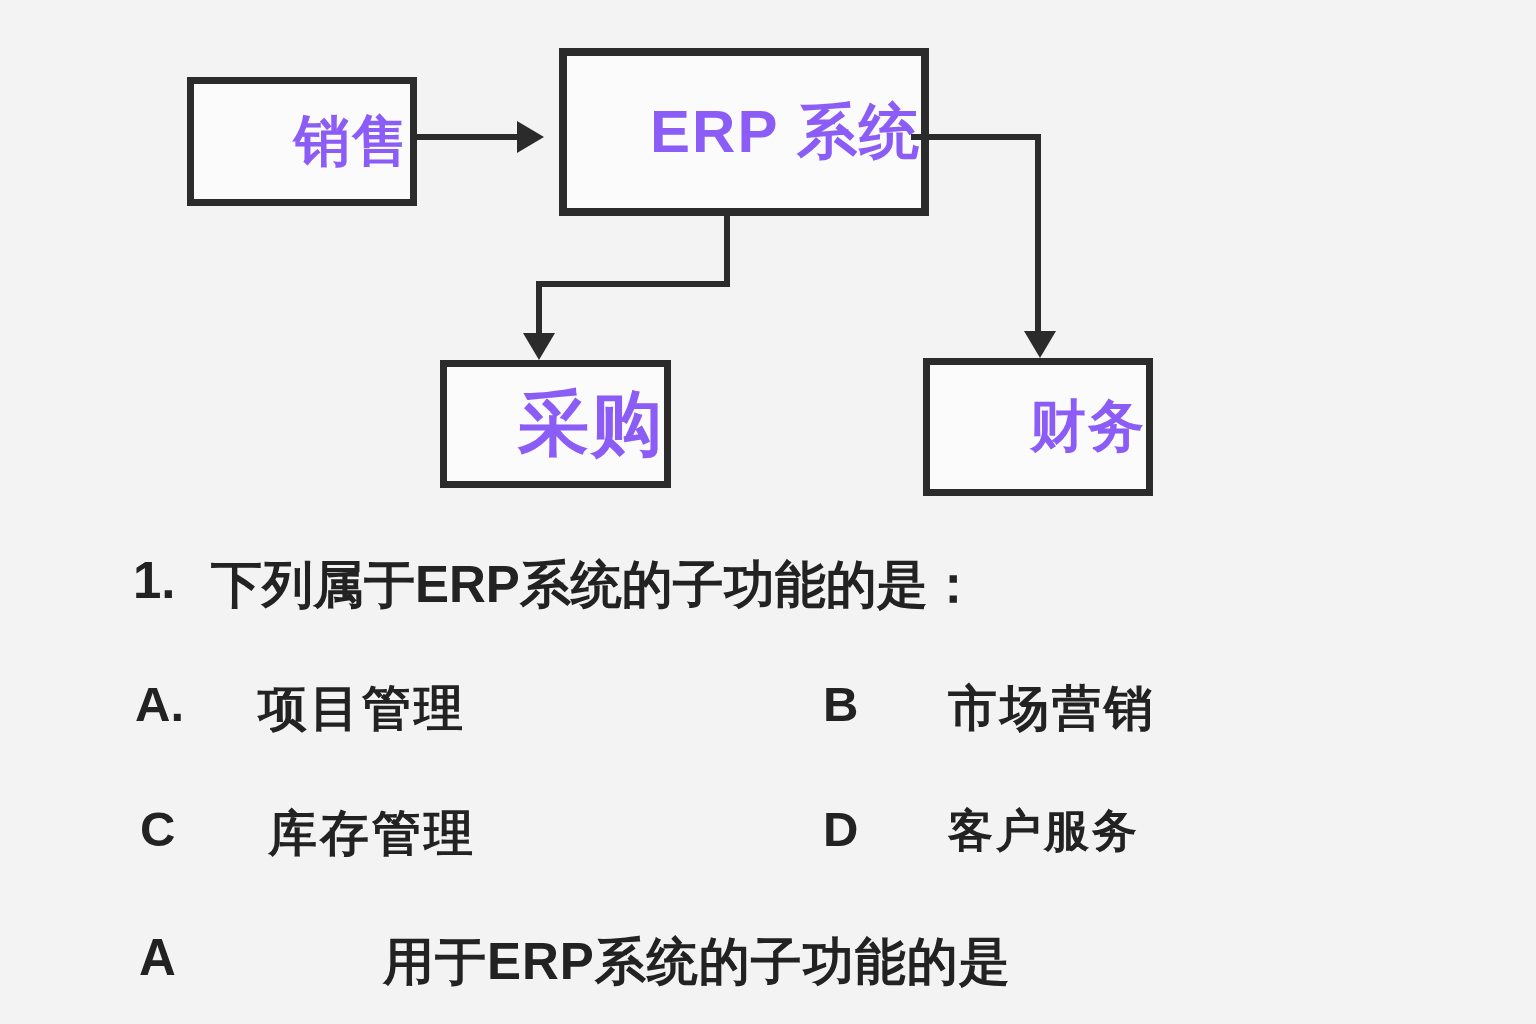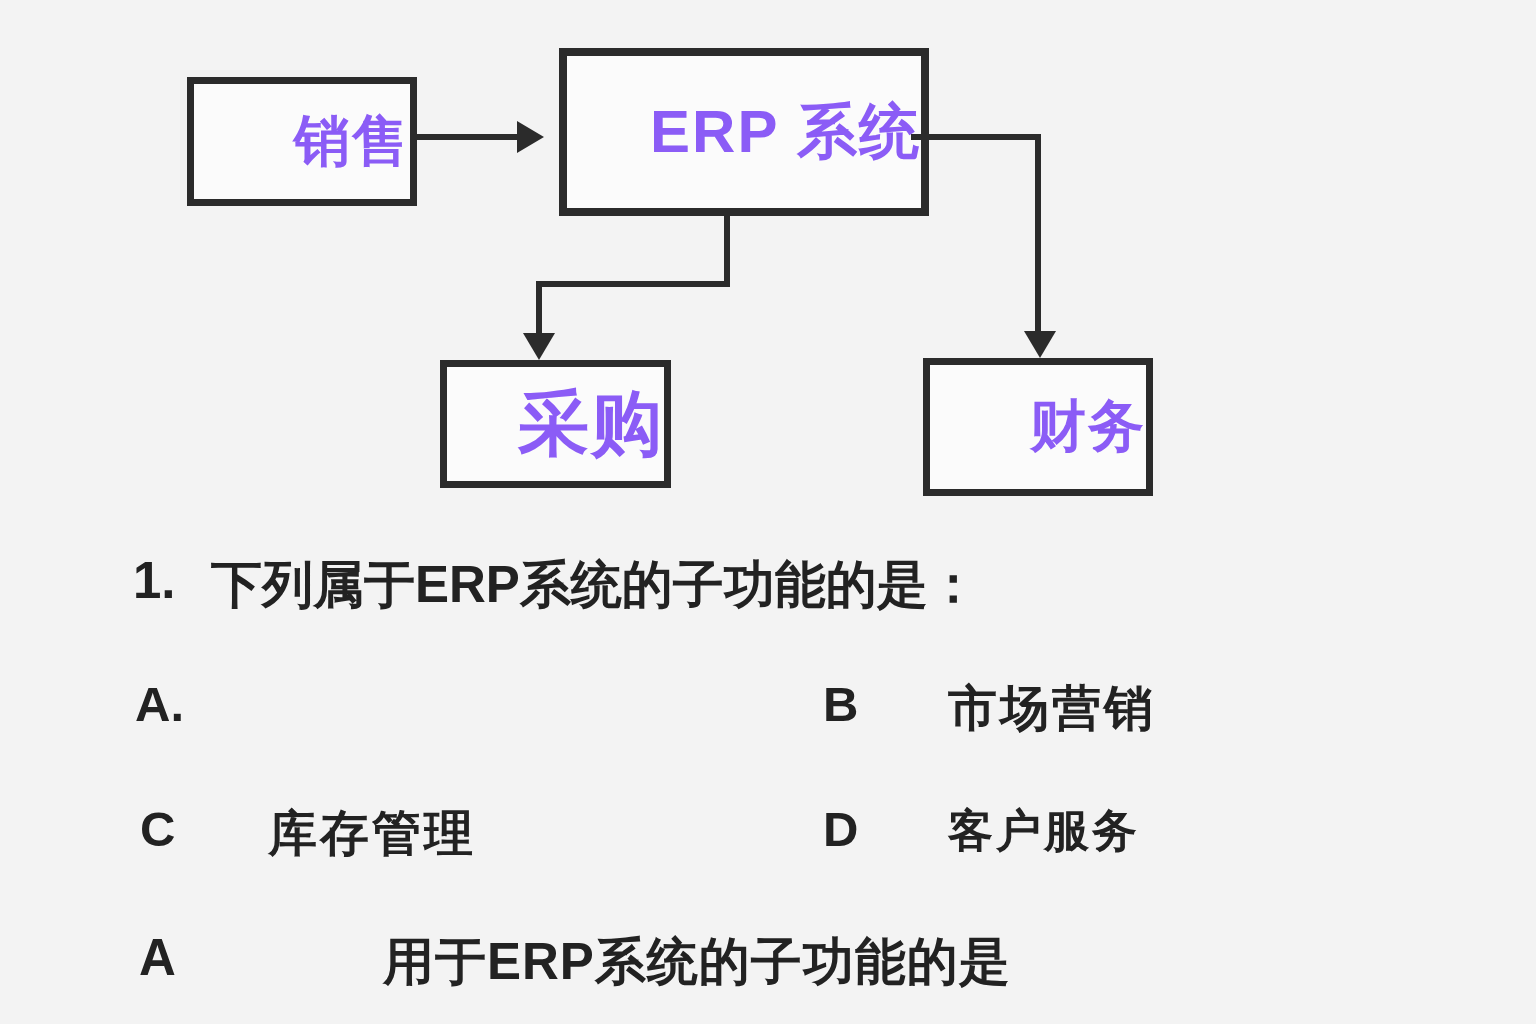--- a/index.html
+++ b/index.html
@@ -83,20 +83,21 @@
   <div class="arr arr-down arr-purchase"></div>
 
   <div class="seg e3-h"></div>
   <div class="seg e3-v"></div>
   <div class="arr arr-down arr-finance"></div>
 
   <span class="txt q-number">1.</span>
   <span class="txt q-text">下列属于ERP系统的子功能的是：</span>
 
   <span class="txt optA-l">A.</span>
+  <span class="txt optA-t">项目管理</span>
   <span class="txt optB-l">B</span>
   <span class="txt optB-t">市场营销</span>
 
   <span class="txt optC-l">C</span>
   <span class="txt optC-t">库存管理</span>
   <span class="txt optD-l">D</span>
   <span class="txt optD-t">客户服务</span>
 
   <span class="txt foot-l">A</span>
   <span class="txt foot-t">用于ERP系统的子功能的是</span>

